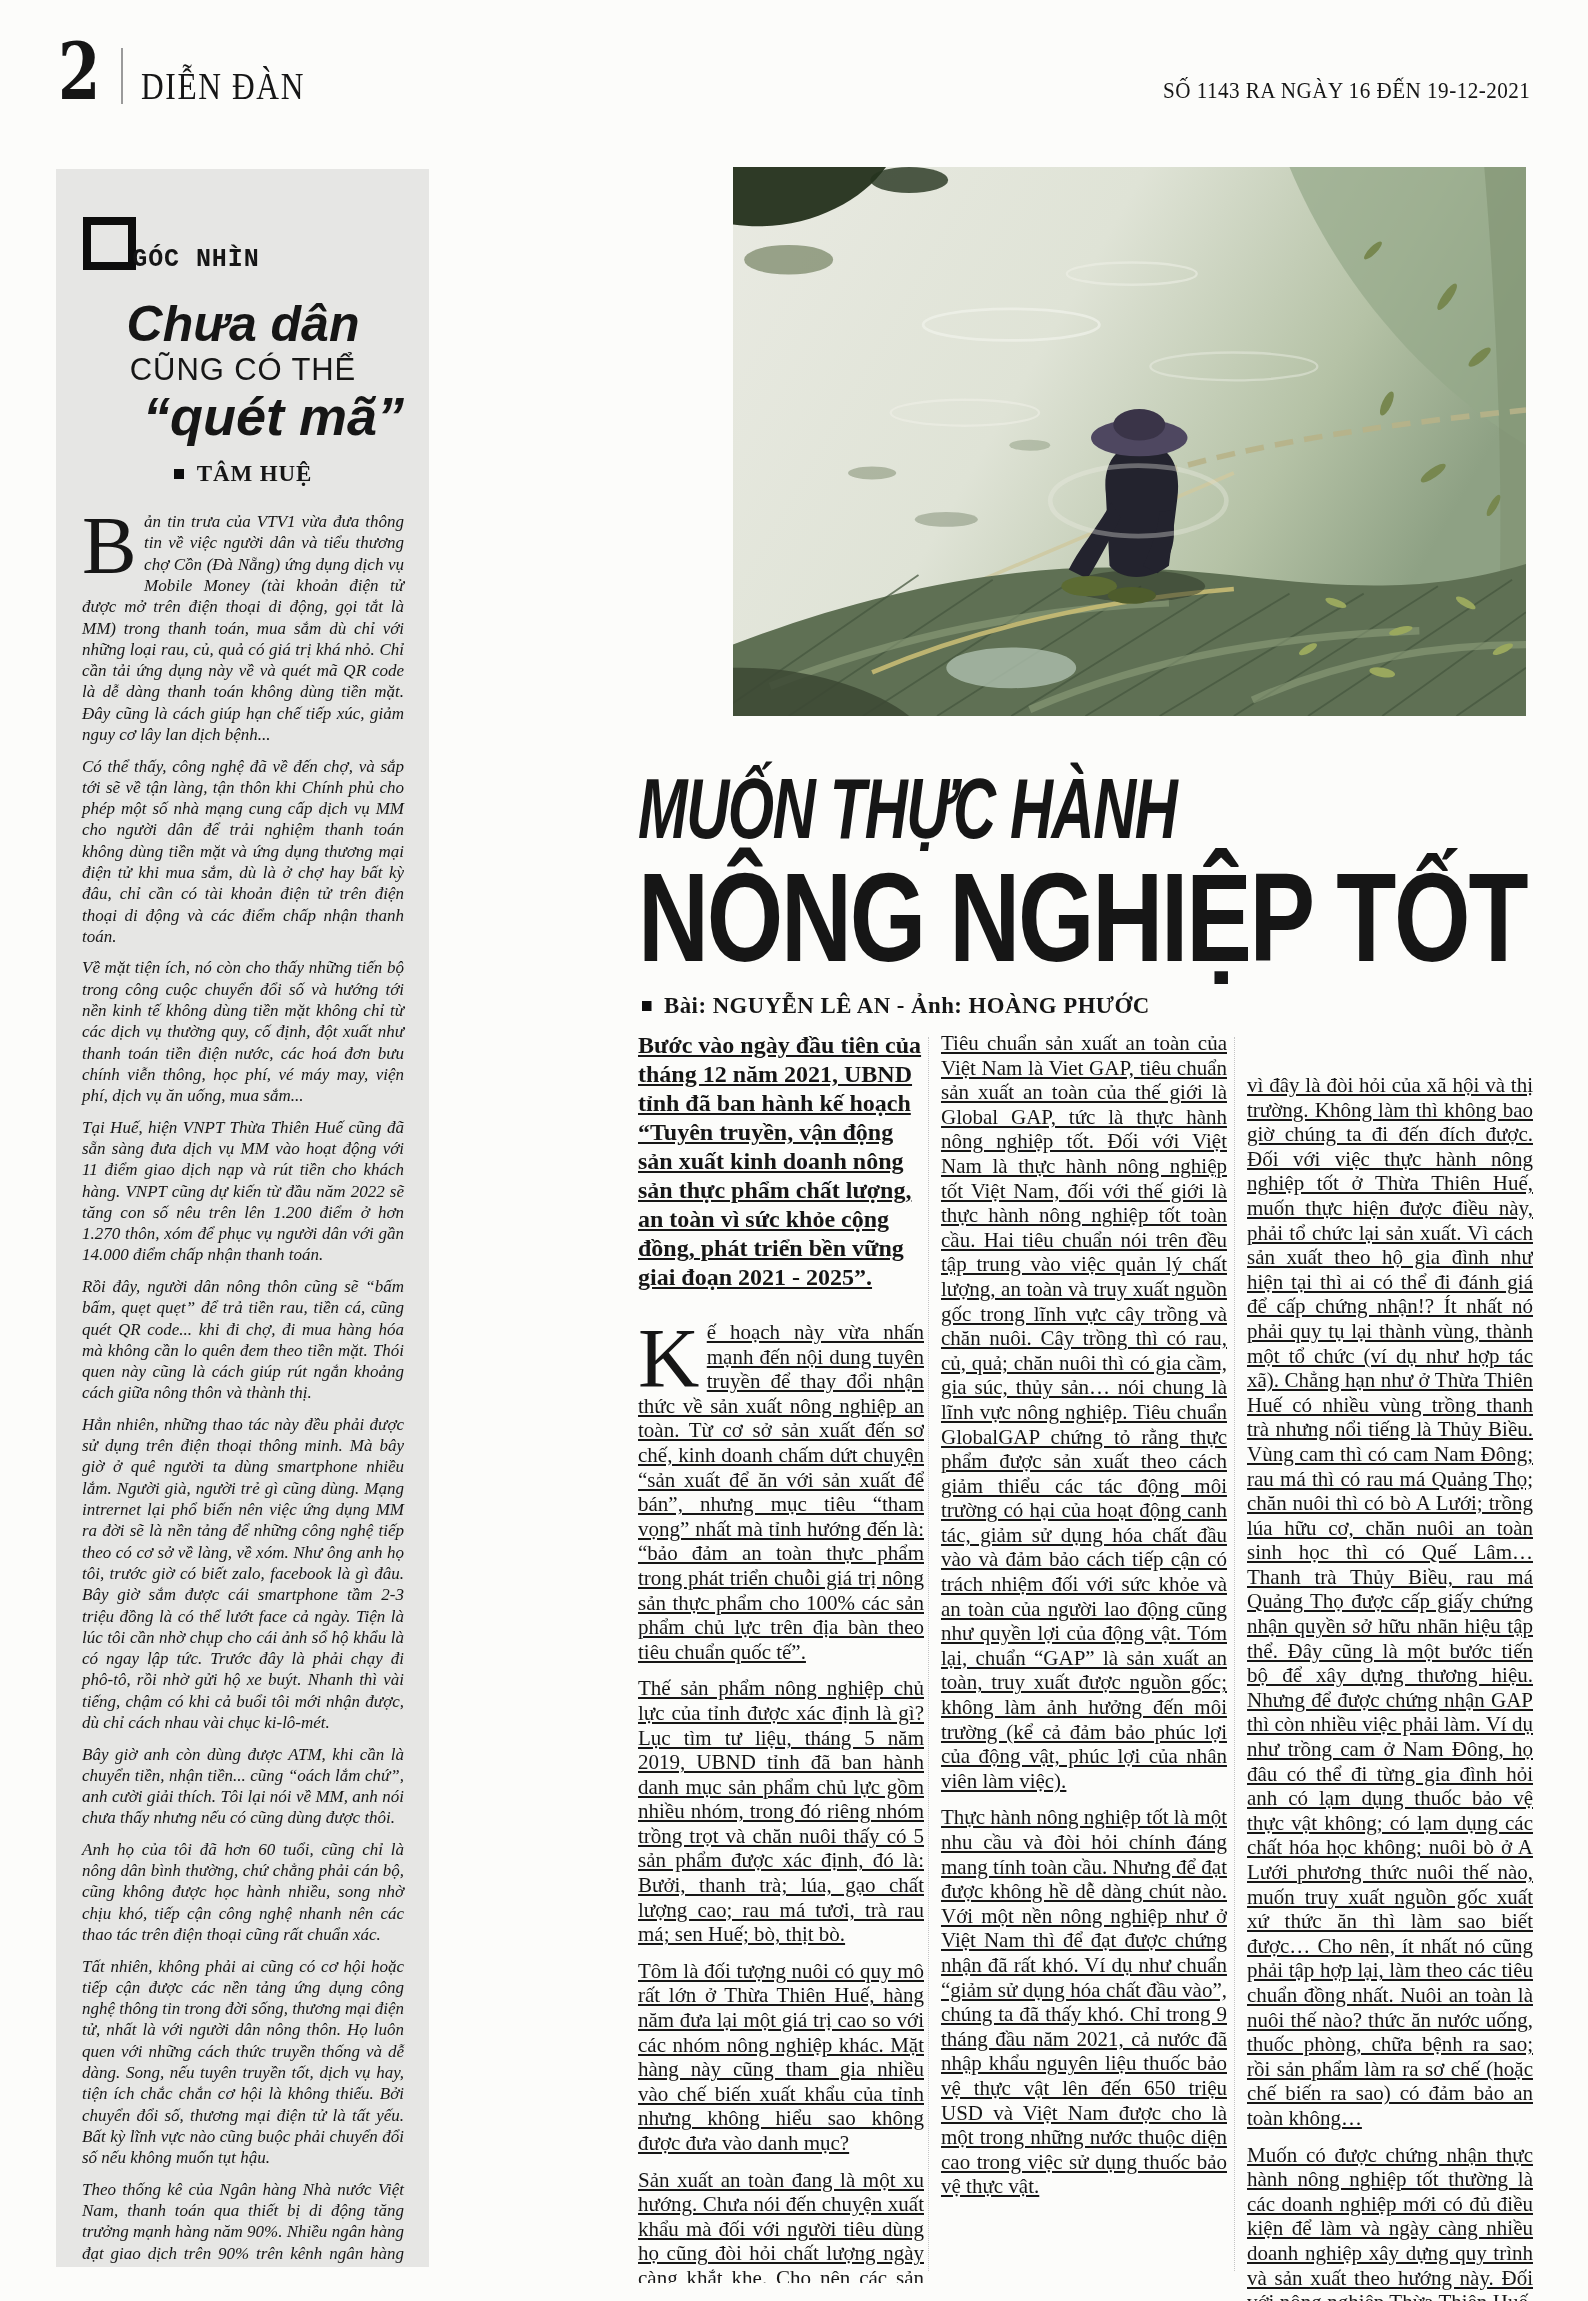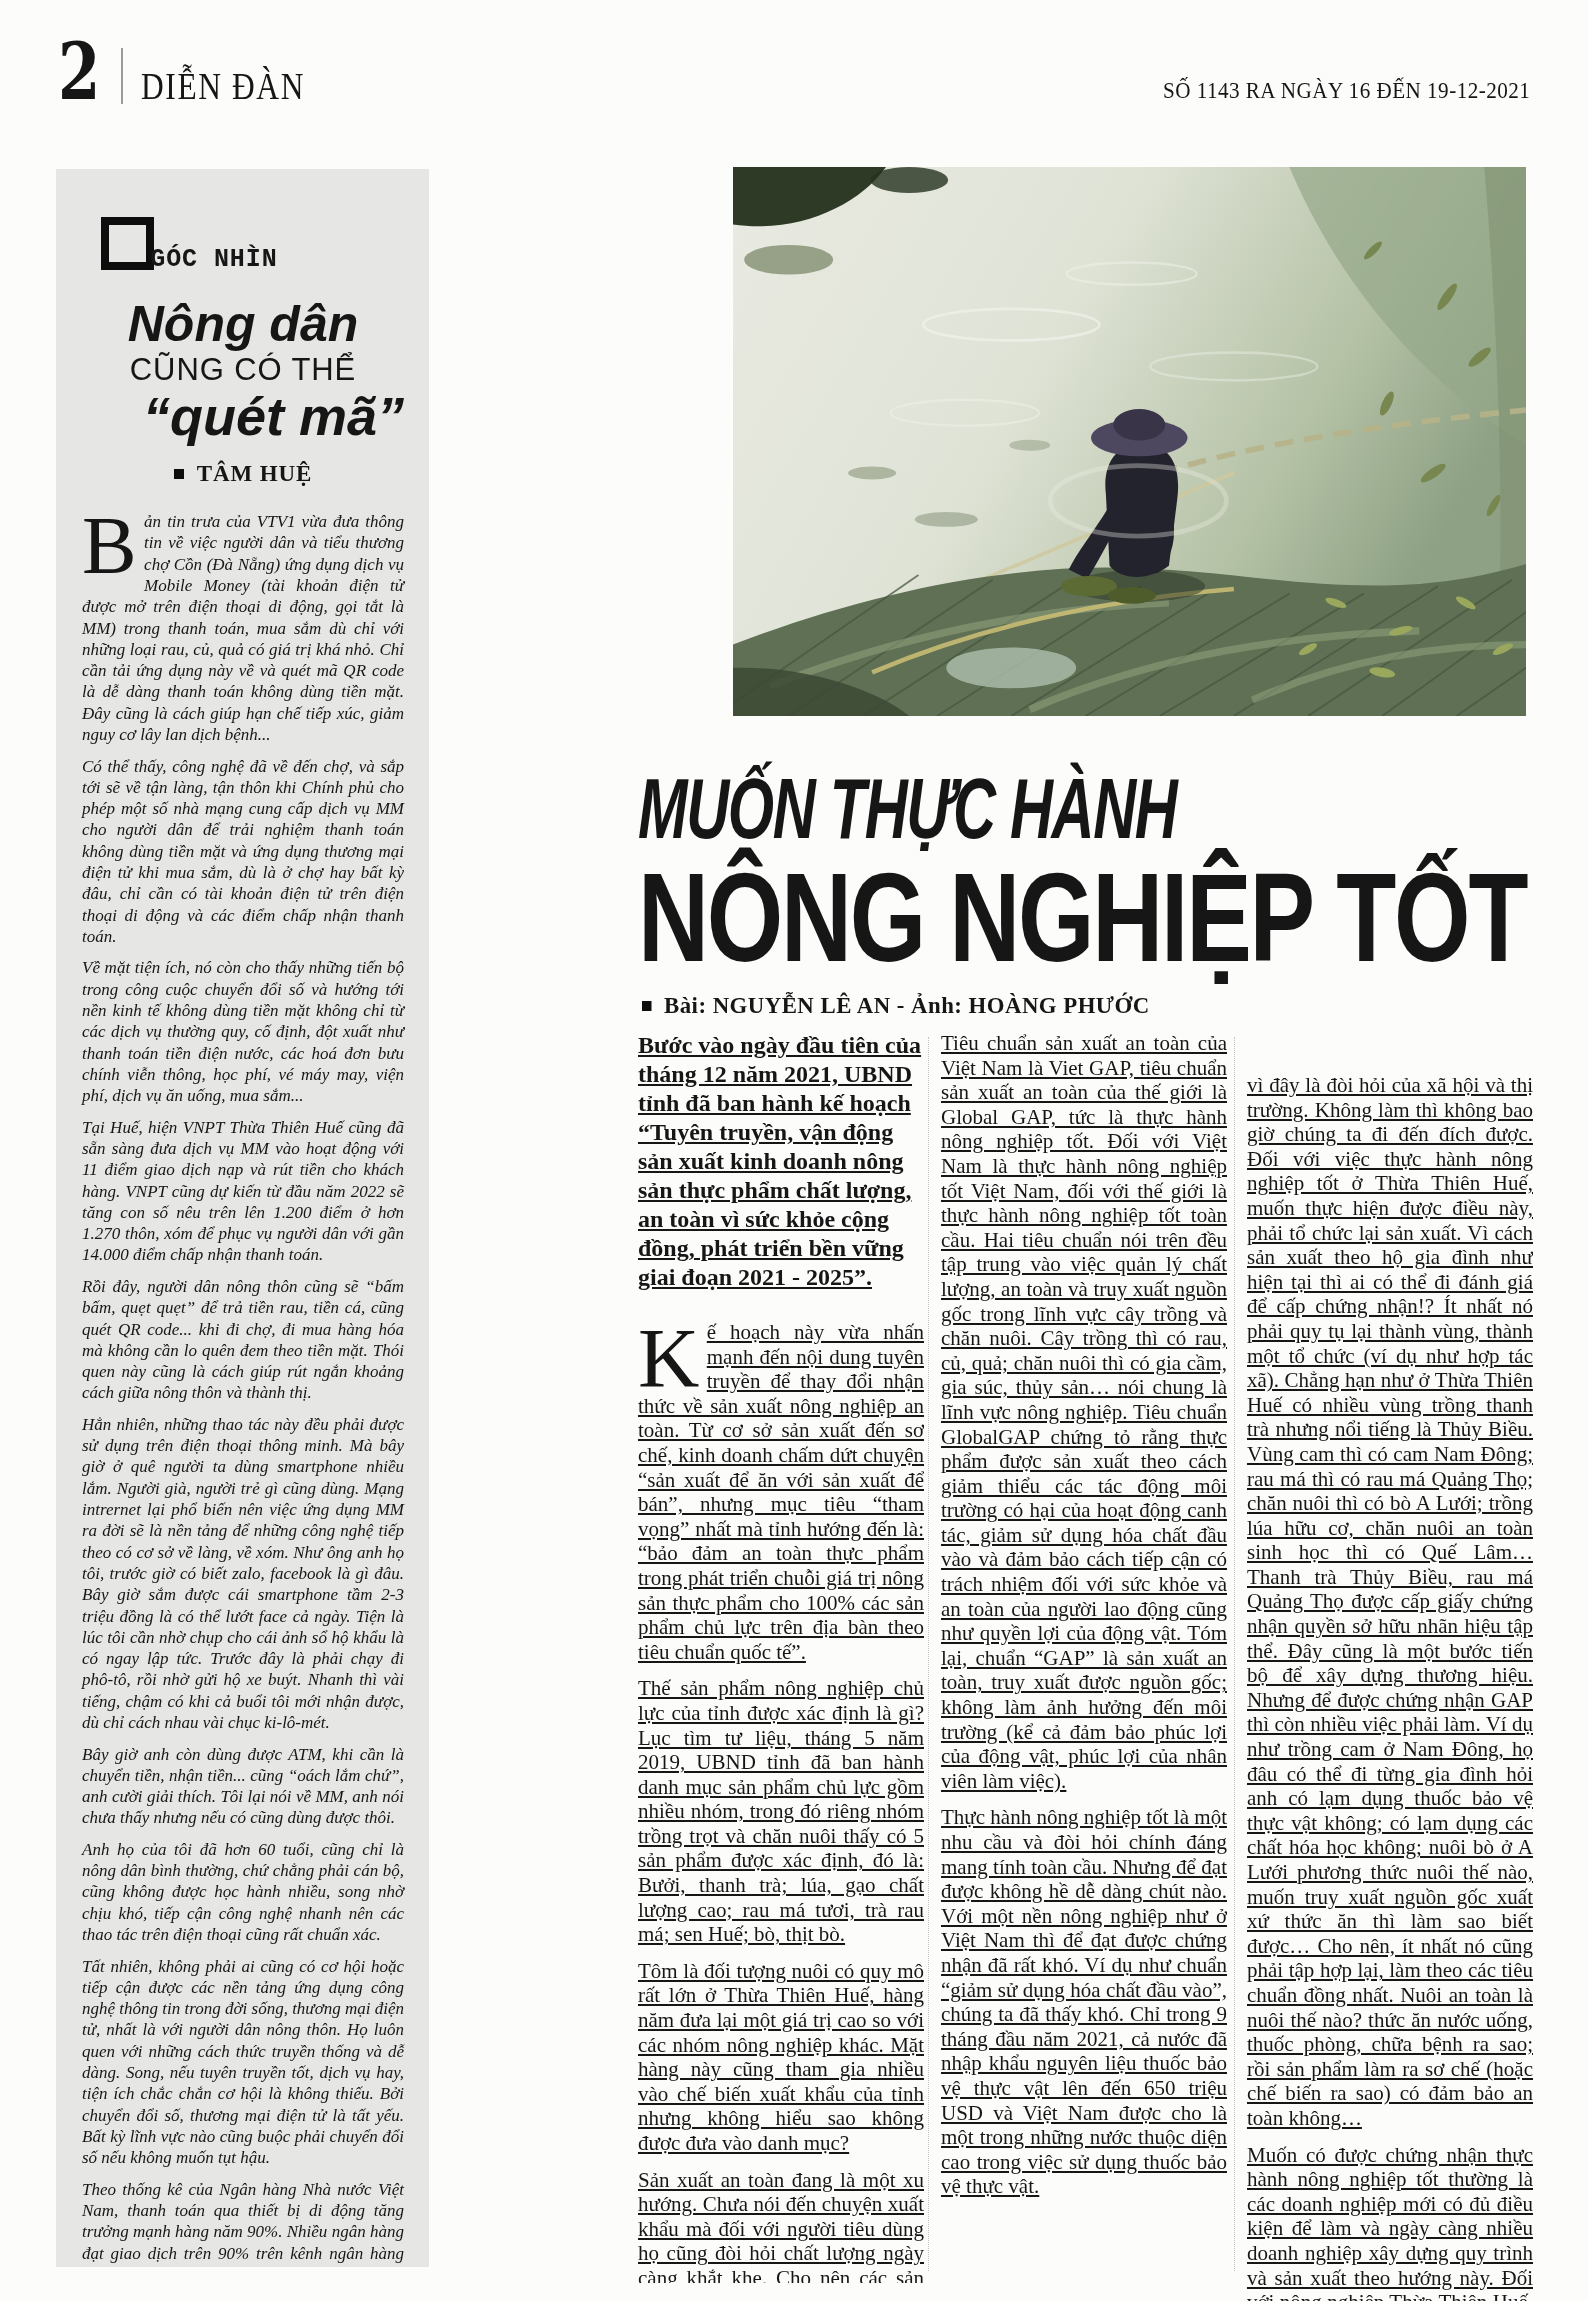--- a/index.html
+++ b/index.html
@@ -11,21 +11,21 @@
             font-family:"DejaVu Serif",serif;line-height:1;transform:scaleX(.78);transform-origin:0 0;}
   .head-rule{position:absolute;left:121px;top:48px;width:1.9px;height:56px;background:#9a9a9a;}
   .section-name{position:absolute;left:141px;top:65px;font-size:37px;letter-spacing:1.9px;
             font-family:"Liberation Serif",serif;transform:scaleX(.85);transform-origin:0 0;}
   .issue-info{position:absolute;right:59px;top:78px;font-size:23px;letter-spacing:0.5px;
             font-family:"Liberation Serif",serif;transform:scaleX(.92);transform-origin:100% 0;}
 
   
   .opinion{position:absolute;left:56px;top:169px;width:373px;height:2098px;background:#e6e6e4;
            box-sizing:border-box;padding:48px 25px 18.6px 26px;overflow:hidden;}
-  .kicker-row{display:flex;align-items:flex-end;margin-left:19px;margin-bottom:28px;}
+  .kicker-row{display:flex;align-items:flex-end;margin-left:1px;margin-bottom:28px;}
   .frame-icon{width:37px;height:37px;border:8.3px solid #0d0d0d;background:#e6e6e4;
               display:inline-block;margin-right:-3.7px;}
   .kicker{font-family:"Liberation Mono",monospace;font-weight:700;font-size:25px;
           letter-spacing:0.9px;margin-bottom:-3.7px;}
   .op-title1{font-family:"Liberation Sans",sans-serif;font-weight:700;font-style:italic;
              font-size:50px;text-align:center;line-height:1.05;}
   .op-title2{font-family:"Liberation Sans",sans-serif;font-size:31px;text-align:center;
              letter-spacing:0.9px;line-height:1.2;}
   .op-title3{font-family:"Liberation Sans",sans-serif;font-weight:700;font-style:italic;
              font-size:54px;text-align:right;line-height:1.05;margin-top:0;}
@@ -74,21 +74,21 @@
   <div class="page-num">2</div>
   <div class="head-rule"></div>
   <div class="section-name">DIỄN ĐÀN</div>
   <div class="issue-info">SỐ 1143 RA NGÀY 16 ĐẾN 19-12-2021</div>
 
   <aside class="opinion">
     <div class="kicker-row">
       <span class="frame-icon"></span>
       <span class="kicker">GÓC NHÌN</span>
     </div>
-    <div class="op-title1">Nông dân</div>
+    <div class="op-title1">Chưa dân</div>
     <div class="op-title2">CŨNG CÓ THỂ</div>
     <div class="op-title3">“quét mã”</div>
     <div class="op-byline">
       <span class="sq"></span><span>TÂM HUỆ</span>
     </div>
     <p>
       <span class="dropcap-b">B</span><span>ản tin trưa của VTV1 vừa đưa thông tin về việc người dân và tiểu thương chợ Cồn (Đà Nẵng) ứng dụng dịch vụ Mobile Money (tài khoản điện tử được mở trên điện thoại di động, gọi tắt là MM) trong thanh toán, mua sắm dù chỉ với những loại rau, củ, quả có giá trị khá nhỏ. Chỉ cần tải ứng dụng này về và quét mã QR code là dễ dàng thanh toán không dùng tiền mặt. Đây cũng là cách giúp hạn chế tiếp xúc, giảm nguy cơ lây lan dịch bệnh...</span>
     </p>
     <p>Có thể thấy, công nghệ đã về đến chợ, và sắp tới sẽ về tận làng, tận thôn khi Chính phủ cho phép một số nhà mạng cung cấp dịch vụ MM cho người dân để trải nghiệm thanh toán không dùng tiền mặt và ứng dụng thương mại điện tử khi mua sắm, dù là ở chợ hay bất kỳ đâu, chỉ cần có tài khoản điện tử trên điện thoại di động và các điểm chấp nhận thanh toán.</p>
     <p>Về mặt tiện ích, nó còn cho thấy những tiến bộ trong công cuộc chuyển đổi số và hướng tới nền kinh tế không dùng tiền mặt không chỉ từ các dịch vụ thường quy, cố định, đột xuất như thanh toán tiền điện nước, các hoá đơn bưu chính viễn thông, học phí, vé máy may, viện phí, dịch vụ ăn uống, mua sắm...</p>

